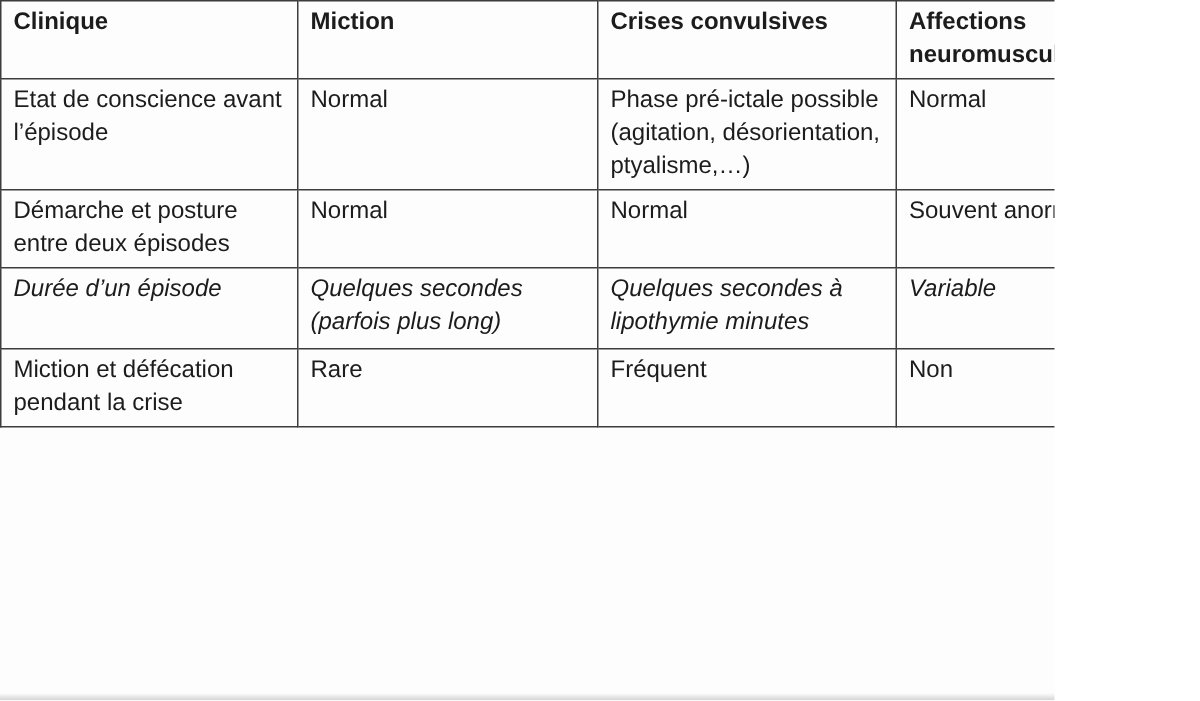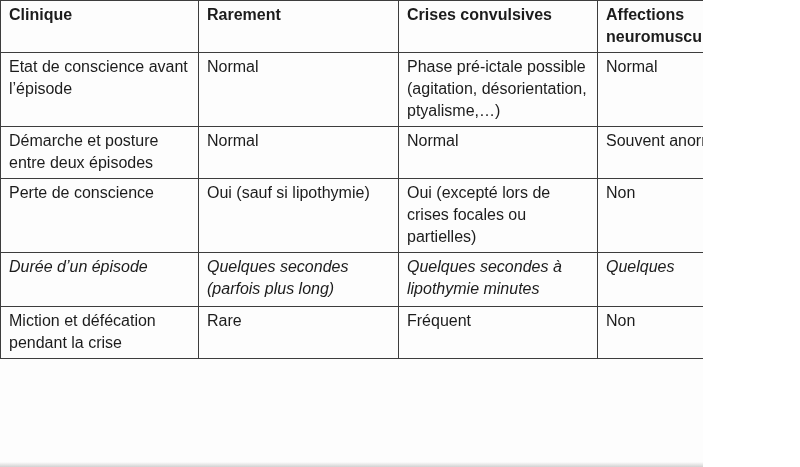--- a/index.html
+++ b/index.html
@@ -70,49 +70,43 @@
   <table class="comparison">
     <colgroup>
       <col class="c0">
         <col class="c1">
         <col class="c2">
         <col class="c3">
     </colgroup>
     <thead>
       <tr class="hrow">
         <th>Clinique</th>
-        <th>Rarement</th>
+        <th>Miction</th>
         <th>Crises convulsives</th>
         <th>Affections neuromusculaires (1)</th>
       </tr>
     </thead>
     <tbody>
       <tr class="r0">
         <td>Etat de conscience avant l’épisode</td>
         <td>Normal</td>
         <td>Phase pré-ictale possible (agitation, désorientation, ptyalisme,…)</td>
         <td>Normal</td>
       </tr>
       <tr class="r1">
         <td>Démarche et posture entre deux épisodes</td>
         <td>Normal</td>
         <td>Normal</td>
         <td>Souvent anormal</td>
       </tr>
-      <tr class="r2">
-        <td>Perte de conscience</td>
-        <td>Oui (sauf si lipothymie)</td>
-        <td>Oui (excepté lors de crises focales ou partielles)</td>
-        <td>Non</td>
-      </tr>
       <tr class="r4">
         <td>Durée d’un épisode</td>
         <td>Quelques secondes (parfois plus long)</td>
         <td>Quelques secondes à lipothymie minutes</td>
-        <td>Quelques</td>
+        <td>Variable</td>
       </tr>
       <tr class="r6">
         <td>Miction et défécation pendant la crise</td>
         <td>Rare</td>
         <td>Fréquent</td>
         <td>Non</td>
       </tr>
 
     </tbody>
   </table>

